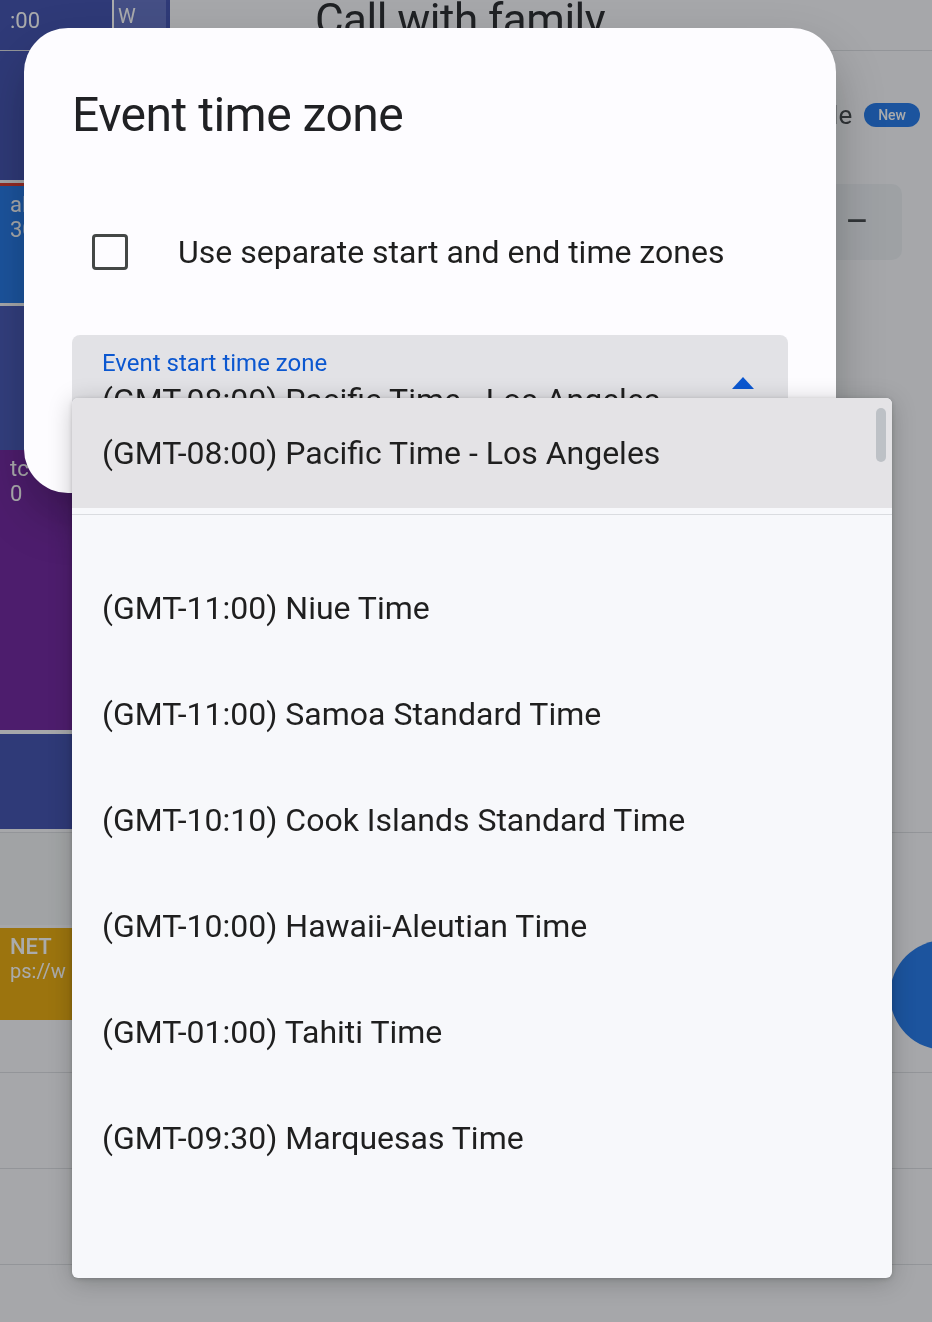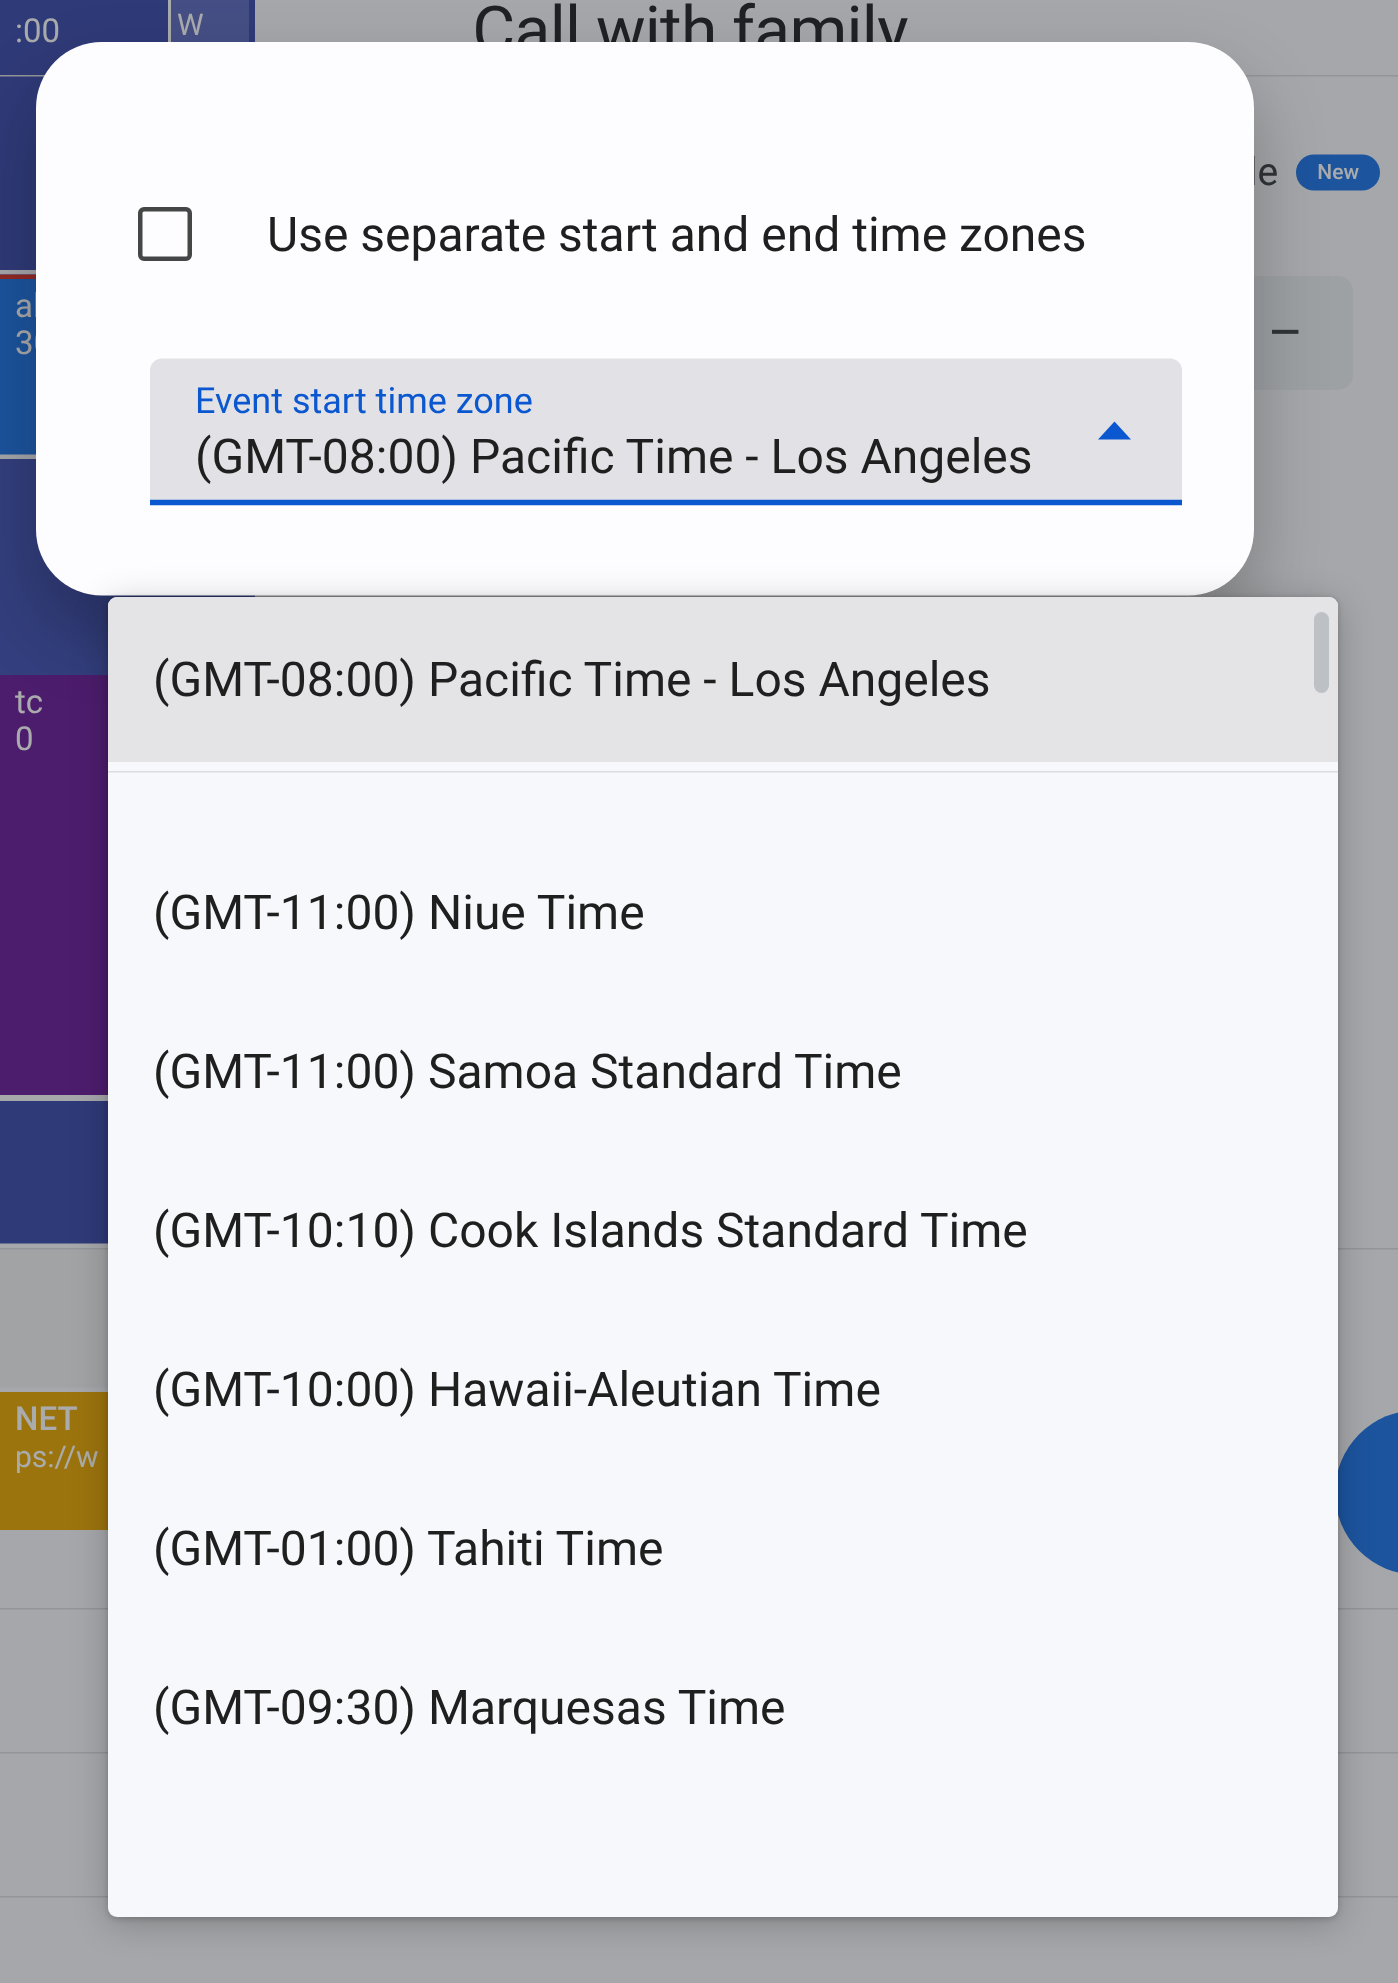--- a/index.html
+++ b/index.html
@@ -60,29 +60,29 @@
       border-radius: 44px;
       box-shadow: 0 24px 48px rgba(0,0,0,0.25);
       padding: 58px 0 60px 0;
     }
     .dialog-title {
       font-size: 48px; color: #202124; font-weight: 400; padding: 0 48px;
       letter-spacing: -0.5px;
     }
     .checkbox-row {
       display: flex; align-items: center; gap: 50px;
-      padding: 0 48px; margin-top: 51px;
+      padding: 0 48px; margin-top: 90px;
     }
     .checkbox {
       width: 36px; height: 36px; border: 3px solid #444746; border-radius: 4px;
       cursor: pointer; margin-left: 20px;
     }
     .checkbox-label { font-size: 32px; color: #1f1f1f; }
     .select-field {
-      margin: 64px 48px 0 76px; position: relative;
+      margin: 64px 48px 0 48px; position: relative;
       background: #e2e2e6; border-radius: 8px 8px 0 0;
       padding: 14px 24px 14px 30px; height: 98px;
       border-bottom: 4px solid #0b57d0;
     }
     .select-label { font-size: 24px; color: #0b57d0; }
     .select-value { font-size: 32px; color: #1f1f1f; margin-top: 4px; }
     .chevron-up {
       position: absolute; right: 34px; top: 42px;
       width: 0; height: 0; border-left: 11px solid transparent; border-right:11px solid transparent;
       border-bottom: 12px solid #0b57d0;
@@ -145,20 +145,21 @@
   <div class="bg-row-line" style="top:832px;"></div>
   <div class="bg-row-line" style="top:1072px;"></div>
   <div class="bg-row-line" style="top:1168px;"></div>
   <div class="bg-row-line" style="top:1264px;"></div>
   <div class="bg-blue-fab"></div>
 </div>
 
 <div class="scrim"></div>
 
 <div class="dialog">
+  <div class="dialog-title">Event time zone</div>
   <div class="checkbox-row">
     <div class="checkbox"></div>
     <div class="checkbox-label">Use separate start and end time zones</div>
   </div>
   <div class="select-field">
     <div class="select-label">Event start time zone</div>
     <div class="select-value">(GMT-08:00) Pacific Time - Los Angeles</div>
     <div class="chevron-up"></div>
   </div>
 </div>

